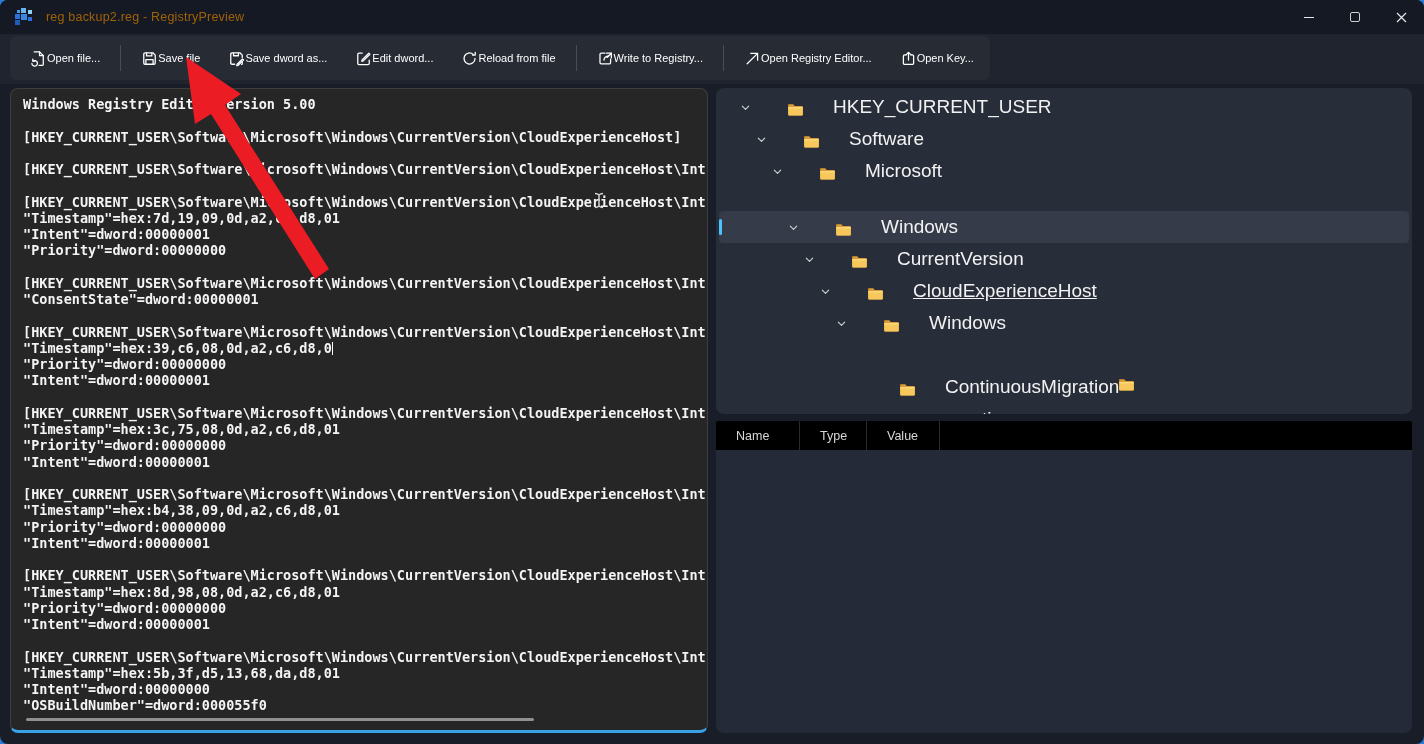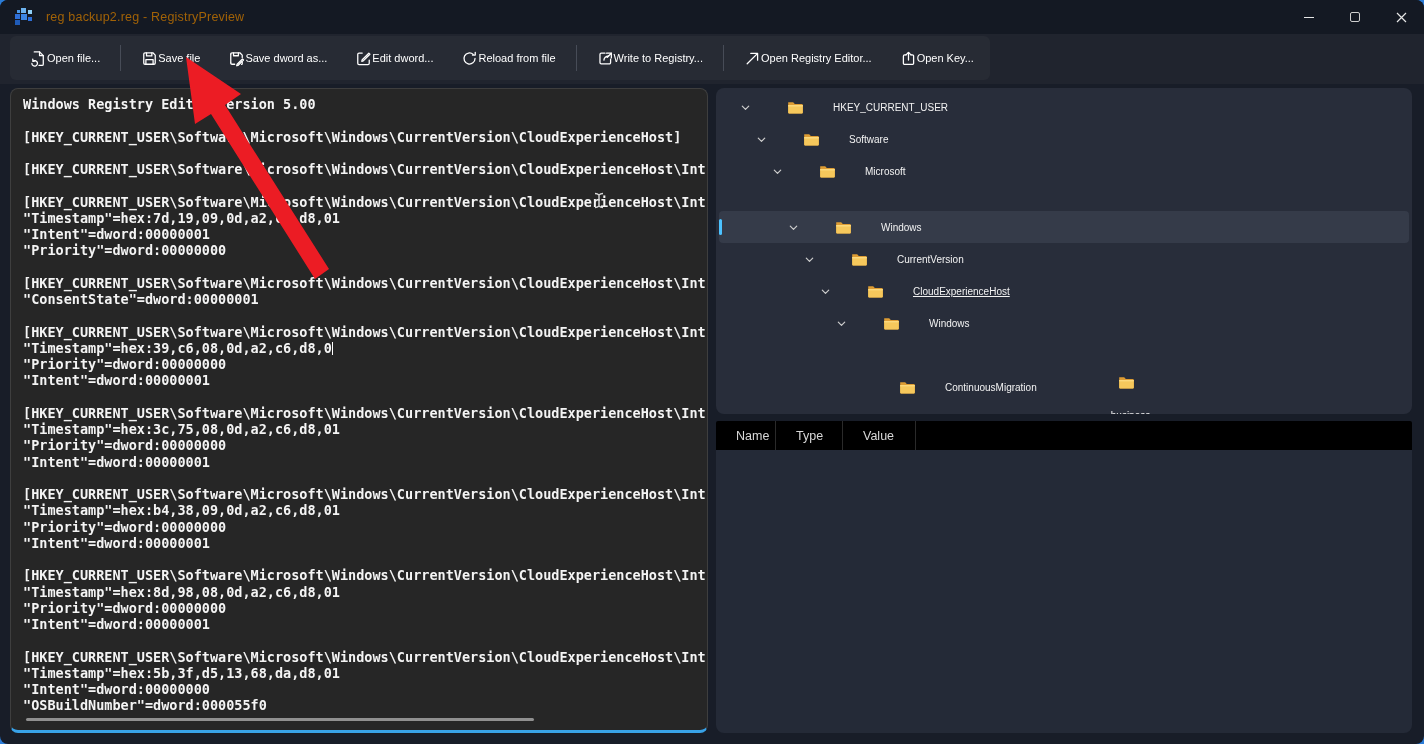--- a/index.html
+++ b/index.html
@@ -31,21 +31,21 @@
   .editor-content { position:absolute; top:7px; left:12px; right:2px; bottom:16px; overflow:hidden;
     font-family:"DejaVu Sans Mono", monospace; font-size:13.5px; font-weight:600; line-height:16.25px;
     color:#f4f4f4; white-space:pre; }
   .ed-line { height:16.25px; }
   .caret { display:inline-block; width:1.5px; height:13px; background:#ffffff; vertical-align:-2px; }
   .editor-hscroll { position:absolute; left:15px; bottom:9px; width:508px; height:3px; background:#909090; border-radius:2px; }
   
   .tree-panel { position:absolute; left:716px; top:88px; width:696px; height:326px; background:#282d3a;
     border-radius:8px; padding-top:3px; overflow:hidden; }
   .tree-row { position:relative; height:32px; margin:0 3px; display:flex; align-items:center;
-    border-radius:4px; font-size:10px; color:#f2f2f2;gap:20px; }
+    border-radius:4px; font-size:19px; color:#f2f2f2;gap:20px; }
   .tree-row.selected { background:#353b49; }
   .pill { position:absolute; left:0; top:8px; width:3px; height:16px; border-radius:2px; background:#4cc2ff; }
   .chev { width:27px; height:16px; display:flex; align-items:center; flex:0 0 auto; }
   .chev svg { width:11px; height:11px; }
   .folder { width:17px; height:15px; margin-right:9px; flex:0 0 auto; }
   .folder svg { width:17px; height:15px; }
   
   .vt-header { position:absolute; left:716px; top:421px; width:696px; height:29px; background:#000000;
     display:flex; align-items:stretch; border-radius:2px 2px 0 0; }
   .vt-col { display:flex; align-items:center; padding-left:20px; font-size:12.5px; color:#d8d8d8;
@@ -305,21 +305,21 @@
     <span class="folder"><svg viewBox="0 0 17 15">
   <path d="M1.2 2.2 h5 l1.6 1.7 h7 a1 1 0 0 1 1 1 v7.6 a1 1 0 0 1 -1 1 H2.2 a1 1 0 0 1 -1 -1 z" fill="#dd9c33"></path>
   <path d="M1.2 5 h14.6 v7.5 a1 1 0 0 1 -1 1 H2.2 a1 1 0 0 1 -1 -1 z" fill="#f6c85c"></path>
   <path d="M1.2 5 h14.6 v1.4 H1.2 z" fill="#fcd97d"></path>
 </svg></span>
     <span class="tree-label">creative</span>
   </div>
     </div>
 
   <div class="vt-header">
-      <div class="vt-col" style="width: 60px;">Name</div>
+      <div class="vt-col" style="width: 84px;">Name</div>
       <div class="vt-col" style="width: 67px; text-align: center;">Type</div>
       <div class="vt-col" style="width: 73px;">Value</div>
     </div>
   <div class="vt-body"></div>
 
   <svg class="overlay" style="left:593px; top:192px; width:12px; height:17px;" viewBox="0 0 12 17">
     <path d="M2 1.5 Q4.5 1.5 6 3 Q7.5 1.5 10 1.5 M6 3 V14 M2 15.5 Q4.5 15.5 6 14 Q7.5 15.5 10 15.5" stroke="#d9d9d9" stroke-width="1.4" fill="none"></path>
   </svg>
 
   <svg class="overlay" width="1424" height="744" viewBox="0 0 1424 744">

